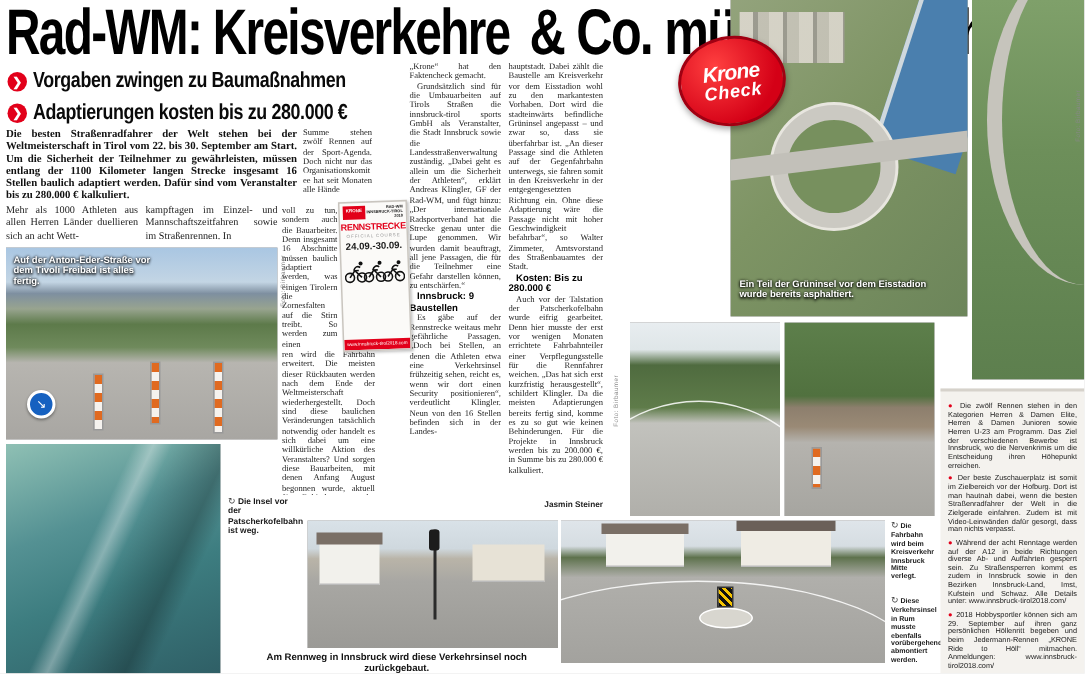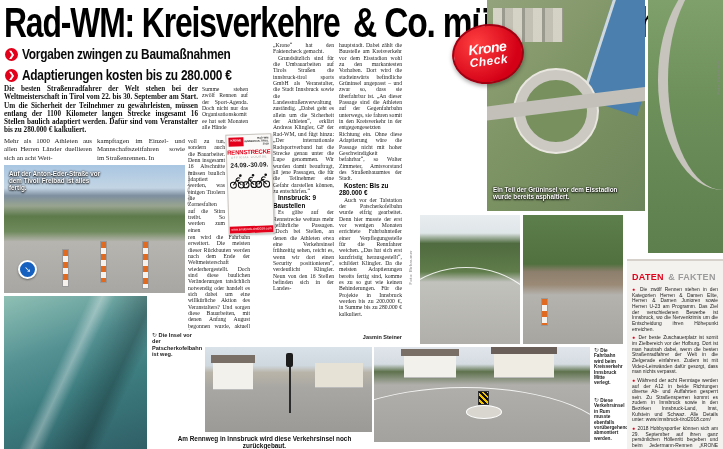--- a/index.html
+++ b/index.html
@@ -237,24 +237,20 @@
   <div class="side-cap tiny" style="left:594px;top:348px;width:28px;">
     <span class="cap-marker">↻</span>
     <span>Die Fahrbahn wird beim Kreisverkehr Innsbruck Mitte verlegt.</span>
   </div>
   <div class="side-cap tiny" style="left:594px;top:398px;width:28px;">
     <span class="cap-marker">↻</span>
     <span>Diese Verkehrsinsel in Rum musste ebenfalls vorübergehend abmontiert werden.</span>
   </div>
 
   <div id="facts">
-    <div>
-      <span class="t1">DATEN</span>
-      <span class="t2">&amp; FAKTEN</span>
-    </div>
     <div class="fact">
       <span class="fb">●</span>
       <span>Die zwölf Rennen stehen in den Kategorien Herren &amp; Damen Elite, Herren &amp; Damen Junioren sowie Herren U-23 am Programm. Das Ziel der verschiedenen Bewerbe ist Innsbruck, wo die Nervenkrimis um die Entscheidung ihren Höhepunkt erreichen.</span>
     </div>
     <div class="fact">
       <span class="fb">●</span>
       <span>Der beste Zuschauerplatz ist somit im Zielbereich vor der Hofburg. Dort ist man hautnah dabei, wenn die besten Straßenradfahrer der Welt in die Zielgerade einfahren. Zudem ist mit Video-Leinwänden dafür gesorgt, dass man nichts verpasst.</span>
     </div>
     <div class="fact">
       <span class="fb">●</span>

